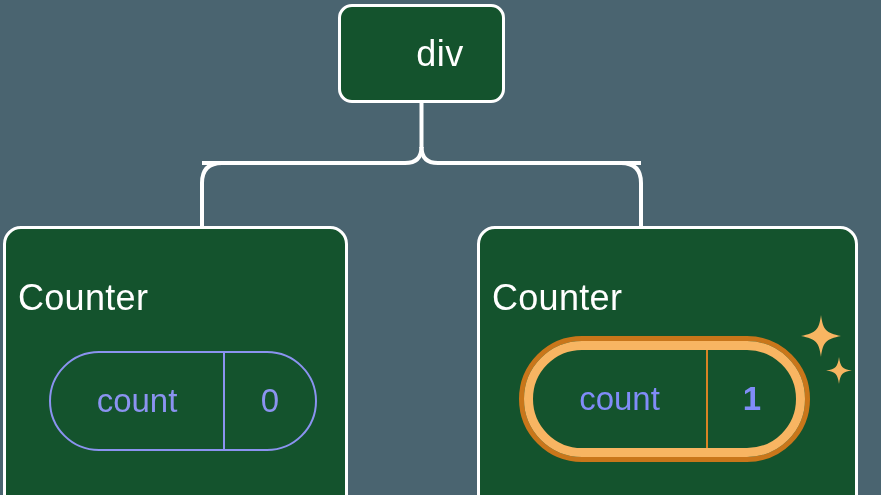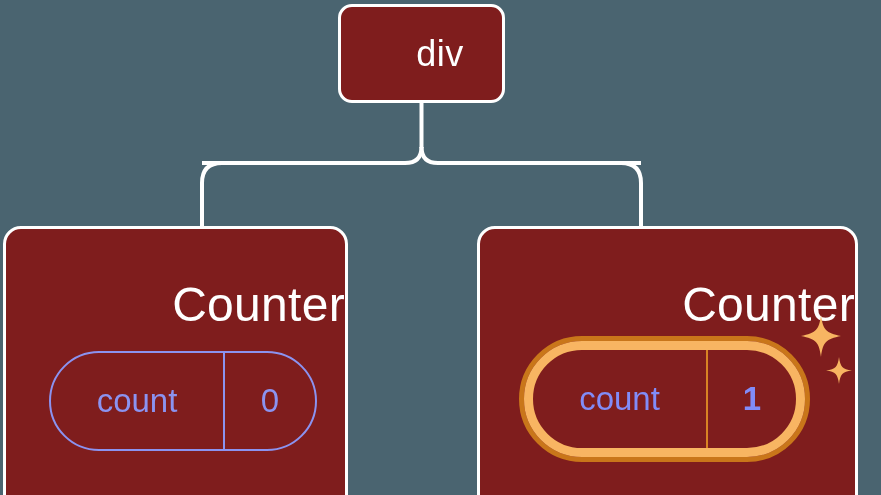--- a/index.html
+++ b/index.html
@@ -23,21 +23,21 @@
     top: 0;
     width: 881px;
     height: 495px;
     pointer-events: none;
   }
 
   
   .node {
     position: absolute;
     box-sizing: border-box;
-    background: #7f1d1d;
+    background: #14532d;
     border: 3px solid #ffffff;
     border-radius: 14px;
     padding-left: 37px;
   }
   .node-root {
     left: 338px;
     top: 4px;
     width: 167px;
     height: 99px;
     display: flex;
@@ -56,22 +56,22 @@
     border-radius: 18px;
   }
   .node-left  { left: 3px;   width: 345px; }
   .node-right { left: 477px; width: 381px; }
 
   .node-child .node-title {
     position: absolute;
     left: 12px;
     right: 0;
     top: 48px;
-    text-align: right;
-    font-size: 48px;
+    text-align: left;
+    font-size: 36px;
     color: #ffffff;
     letter-spacing: 0.3px;
   }
 
   
   .pill {
     position: absolute;
     box-sizing: border-box;
     display: flex;
     align-items: stretch;

